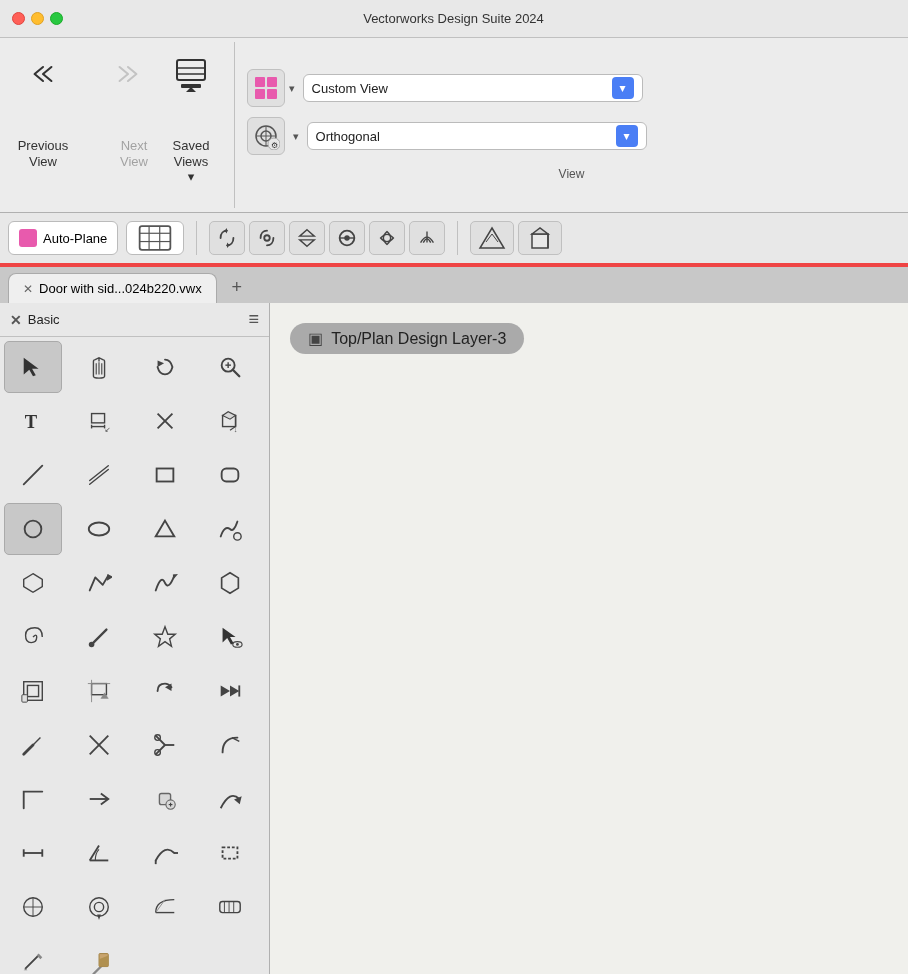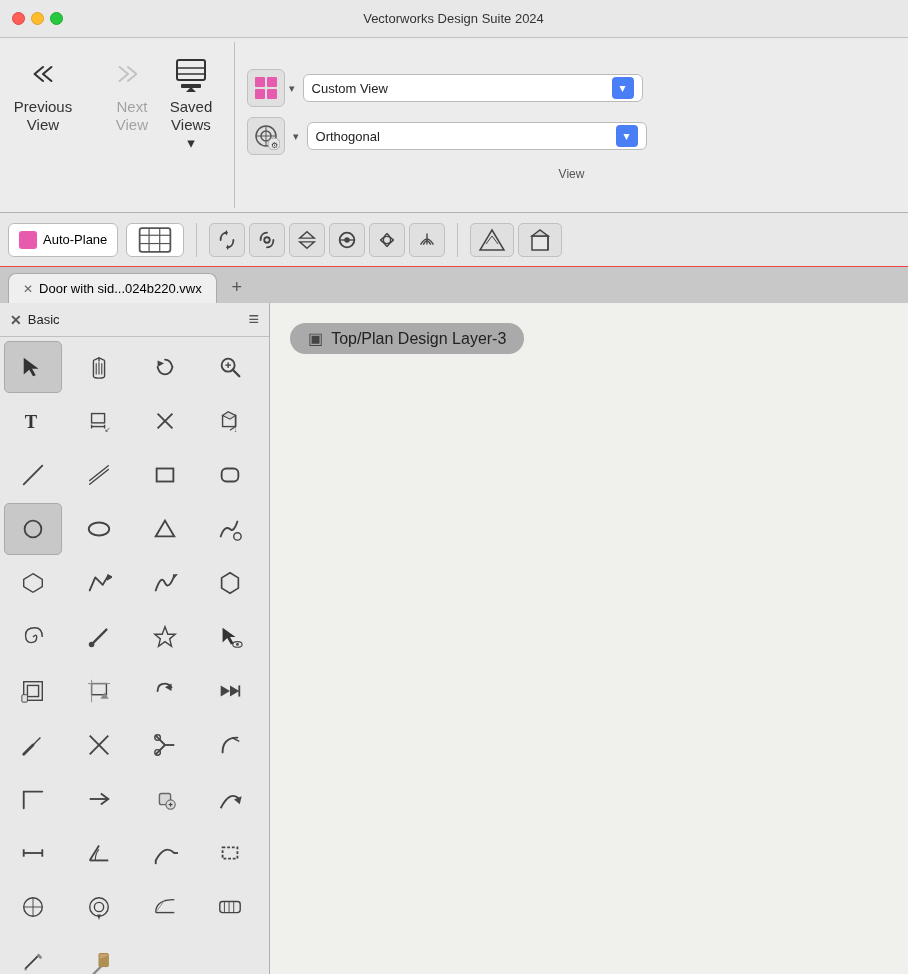--- a/index.html
+++ b/index.html
@@ -77,23 +77,24 @@
     .toolbar-icon {
       width: 40px;
       height: 40px;
       display: flex;
       align-items: center;
       justify-content: center;
       font-size: 26px;
     }
 
     .toolbar-label {
-      font-size: 15px;
+      font-size: 13px;
       line-height: 1.2;
       text-align: center;
+      margin-top: 40px;
     }
 
     .toolbar-right {
       display: flex;
       flex-direction: column;
       justify-content: center;
       padding: 8px 12px;
       gap: 10px;
       flex: 1;
     }
@@ -148,21 +149,21 @@
       text-align: center;
       font-size: 12px;
       color: #555;
       margin-top: 2px;
     }
 
     
     .mode-bar {
       height: 54px;
       background: #e8e8e8;
-      border-bottom: 1px solid #ef4444;
+      border-bottom: 4px solid #ef4444;
       display: flex;
       align-items: center;
       padding: 0 8px;
       gap: 8px;
     }
 
     .auto-plane-btn {
       display: flex;
       align-items: center;
       gap: 6px;

